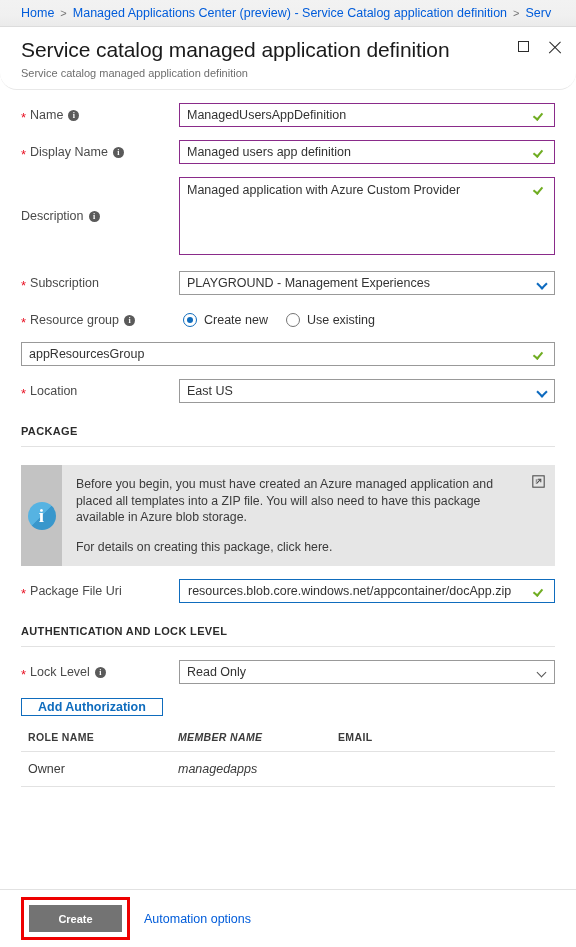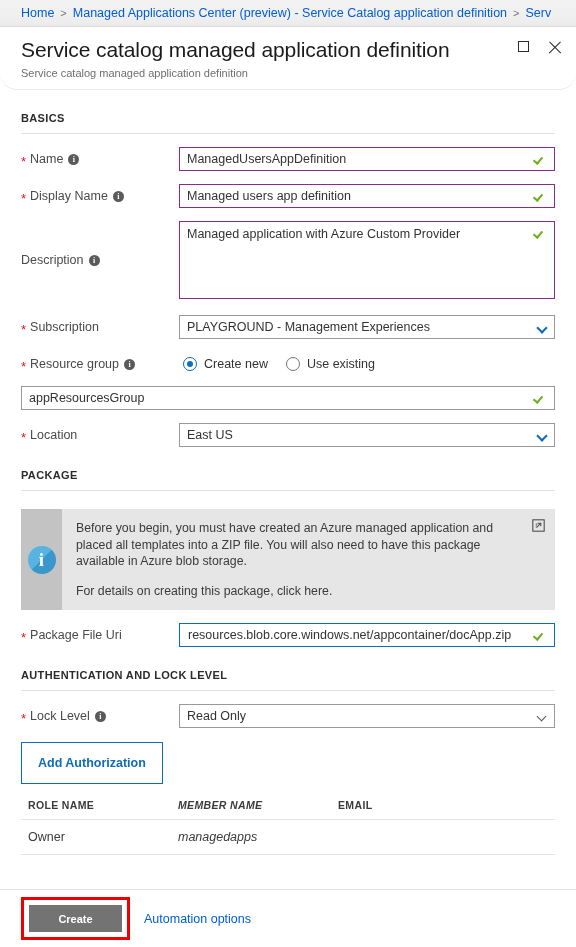--- a/index.html
+++ b/index.html
@@ -342,21 +342,21 @@
 
   
   .secondary-btn {
     display: inline-block;
     margin-top: 14px;
     border: 1px solid #0f6cbd;
     background: #ffffff;
     color: #0f6cbd;
     font-family: "Liberation Sans", sans-serif;
     font-size: 12.5px;
-    padding: 13px 16px;
+    padding: 1px 16px;
     cursor: pointer;
     font-weight: 600;
   }
 
   
   .auth-table {
     width: 100%;
     border-collapse: collapse;
     margin-top: 11px;
   }
@@ -437,21 +437,20 @@
     </div>
     <div class="hdr-btn">
       <div class="close-glyph"></div>
     </div>
   </div>
 </div>
 
 <div class="form-body">
 
   
-  <div class="section-head">BASICS</div>
 
   
   <div class="field-row">
     <div class="field-label">
       <span class="req-star">*</span>
       <span>Name</span>
       <span class="info-dot">i</span>
     </div>
     <div class="control">
       <input class="txt-input" type="text" value="ManagedUsersAppDefinition" style="">

